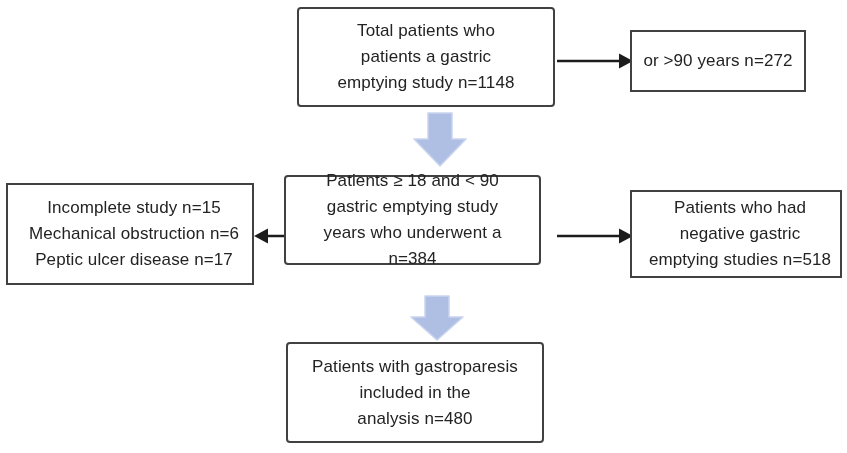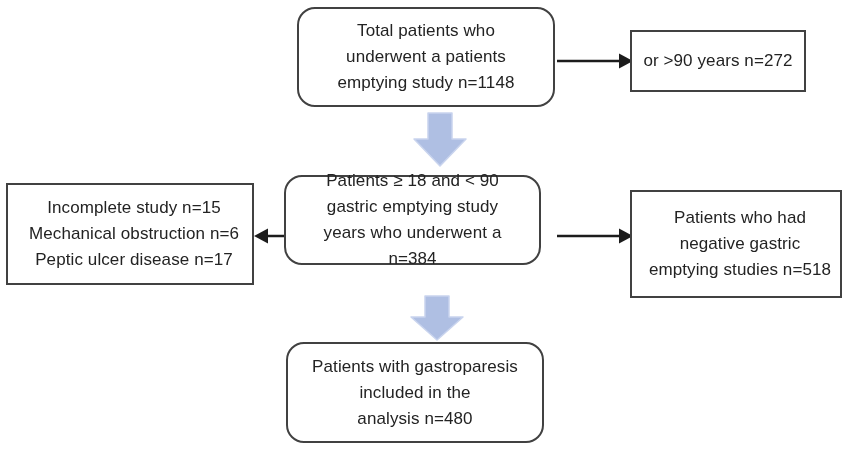--- a/index.html
+++ b/index.html
@@ -21,21 +21,21 @@
     box-sizing: border-box;
     background: #ffffff;
     border: 2px solid var(--box-border, #414141);
     display: flex;
     flex-direction: column;
     justify-content: center;
     font-size: 17px;
     line-height: 26px;
     letter-spacing: 0.1px;
   }
-  .rounded { border-radius: 18px; }
+  .rounded { border-radius: 4px; }
   .centered { text-align: center; align-items: center; }
   .leftalign { text-align: center; padding-left: 12px; padding-right: 4px; }
   svg.arrows {
     position: absolute;
     left: 0; top: 0;
     width: 847px;
     height: 453px;
   }
   .thin-arrow {
     stroke: var(--arrow-black, #1c1c1c);
@@ -66,42 +66,42 @@
     <line class="thin-arrow" x1="557" y1="236" x2="620" y2="236"></line>
     <polygon class="thin-head" points="619,228.5 633,236 619,243.5"></polygon>
 
     <polygon class="block-arrow" points="428,113 452,113 452,139 466,139 440,166 414,139 428,139"></polygon>
 
     <polygon class="block-arrow" points="425,296 449,296 449,317 463,317 437,340 411,317 425,317"></polygon>
   </svg>
 
   <div class="node rounded centered" style="left:297px; top:7px; width:258px; height:100px;">
     <div>Total patients who</div>
-    <div>underwent a patients</div>
+    <div>patients a gastric</div>
     <div>emptying study n=1148</div>
   </div>
 
   <div class="node centered" style="left:630px; top:30px; width:176px; height:62px;">
     <div>or &gt;90 years n=272</div>
   </div>
 
   <div class="node rounded centered" style="left:284px; top:175px; width:257px; height:90px;">
     <div>Patients ≥ 18 and &lt; 90</div>
     <div>gastric emptying study</div>
     <div>years who underwent a</div>
     <div>n=384</div>
   </div>
 
   <div class="node leftalign" style="left:6px; top:183px; width:248px; height:102px;">
     <div>Incomplete study n=15</div>
     <div>Mechanical obstruction n=6</div>
     <div>Peptic ulcer disease n=17</div>
   </div>
 
-  <div class="node leftalign" style="left:630px; top:190px; width:212px; height:108px;">
+  <div class="node leftalign" style="left:630px; top:190px; width:212px; height:88px;">
     <div>Patients who had</div>
     <div>negative gastric</div>
     <div>emptying studies n=518</div>
   </div>
 
   <div class="node rounded centered" style="left:286px; top:342px; width:258px; height:101px;">
     <div>Patients with gastroparesis</div>
     <div>included in the</div>
     <div>analysis n=480</div>
   </div>

